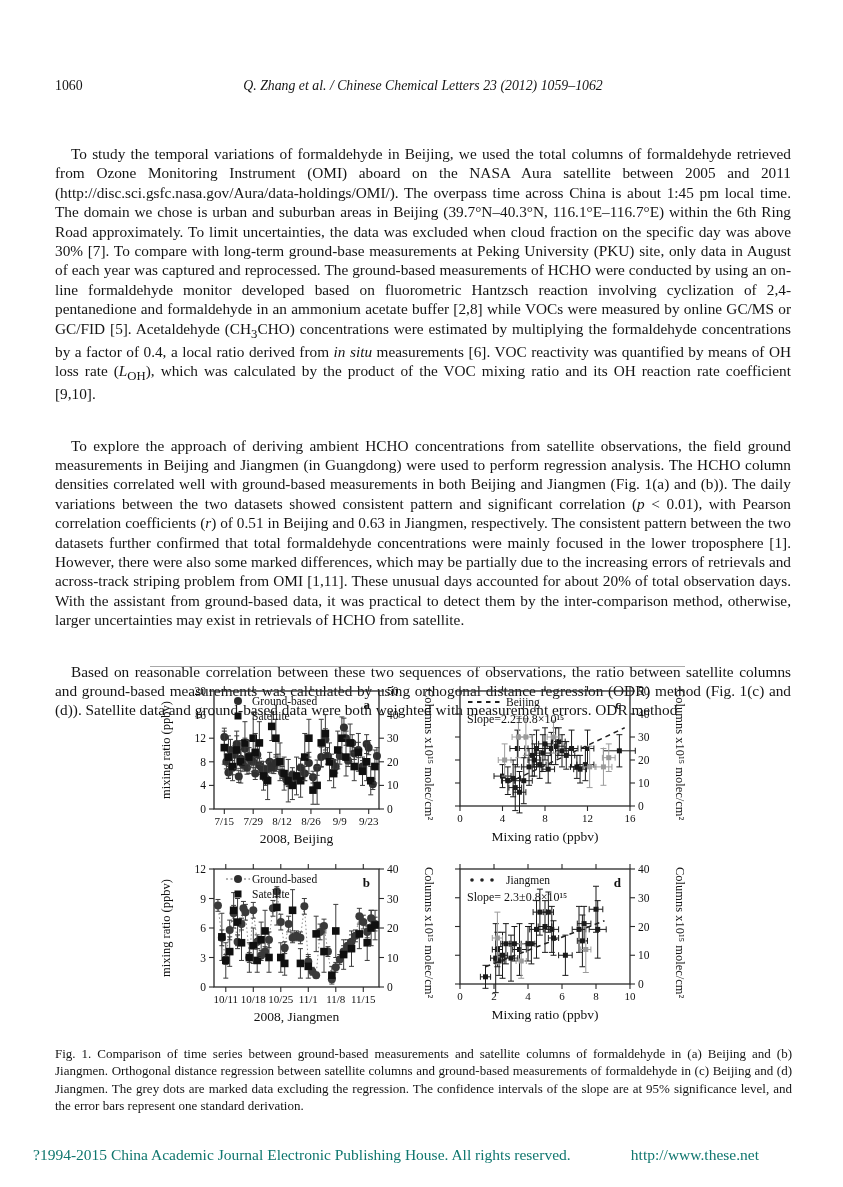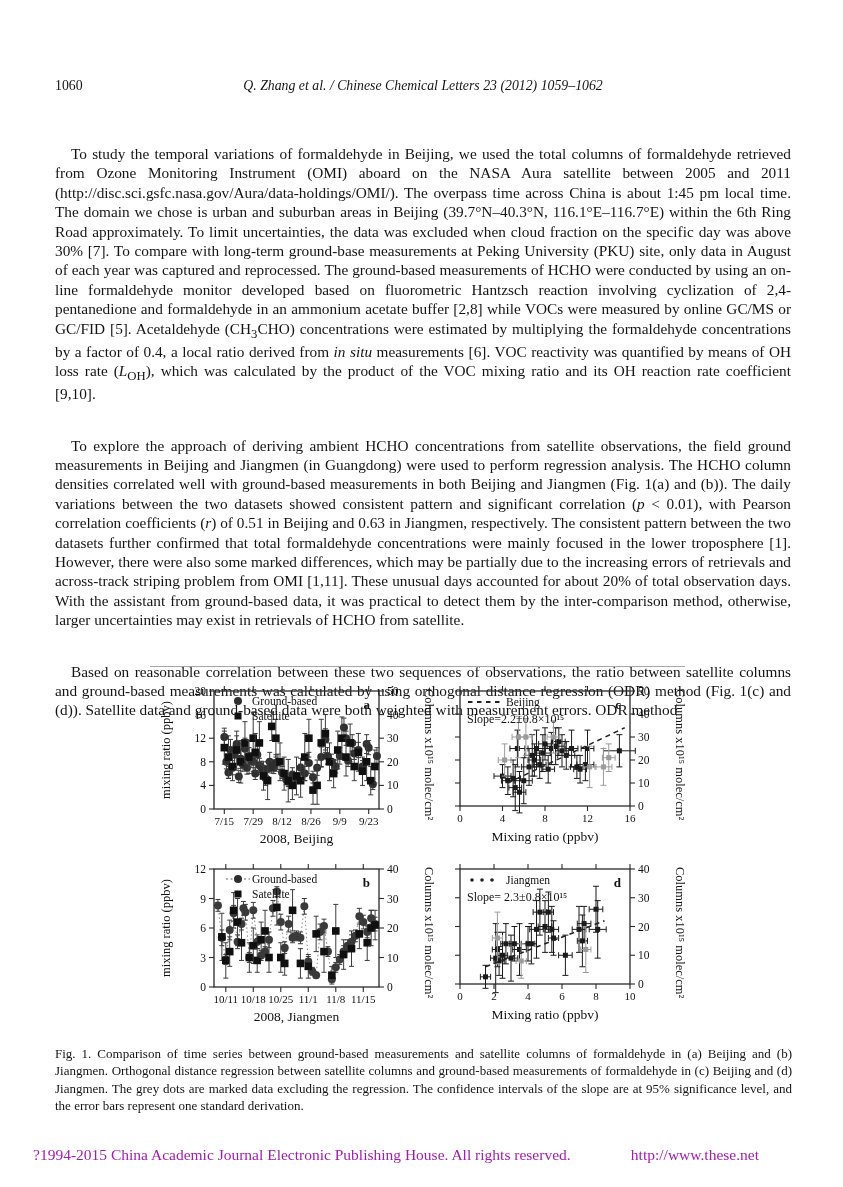--- a/index.html
+++ b/index.html
@@ -13,21 +13,21 @@
   .body-text p{margin:0;}
   .body-text p.indent{text-indent:16px;margin-top:32px;}
   .fig-divider{position:absolute;top:666px;left:150px;width:535px;border:none;
                border-top:1.5px solid #a8a8a8;margin:0;}
   .fig-grid{position:absolute;top:682px;left:146px;display:grid;
             grid-template-columns:292px 282px;grid-auto-rows:178px;}
   .fig-grid svg{display:block;font-family:"Liberation Serif", serif;}
   .caption{position:absolute;top:1032px;left:55px;width:737px;font-size:13px;
            line-height:1.34;text-align:justify;}
   .footer{position:absolute;top:1146px;left:33px;width:726px;display:flex;
-          justify-content:space-between;color:#a21caf;font-size:15.5px;}
+          justify-content:space-between;color:#0f766e;font-size:15.5px;}
 </style>
 </head>
 <body>
 
 <div class="page">
 
   <div class="header">
     <span class="page-number">1060</span>
     <span class="running-head">Q. Zhang et al. / Chinese Chemical Letters 23 (2012) 1059–1062</span>
   </div>

